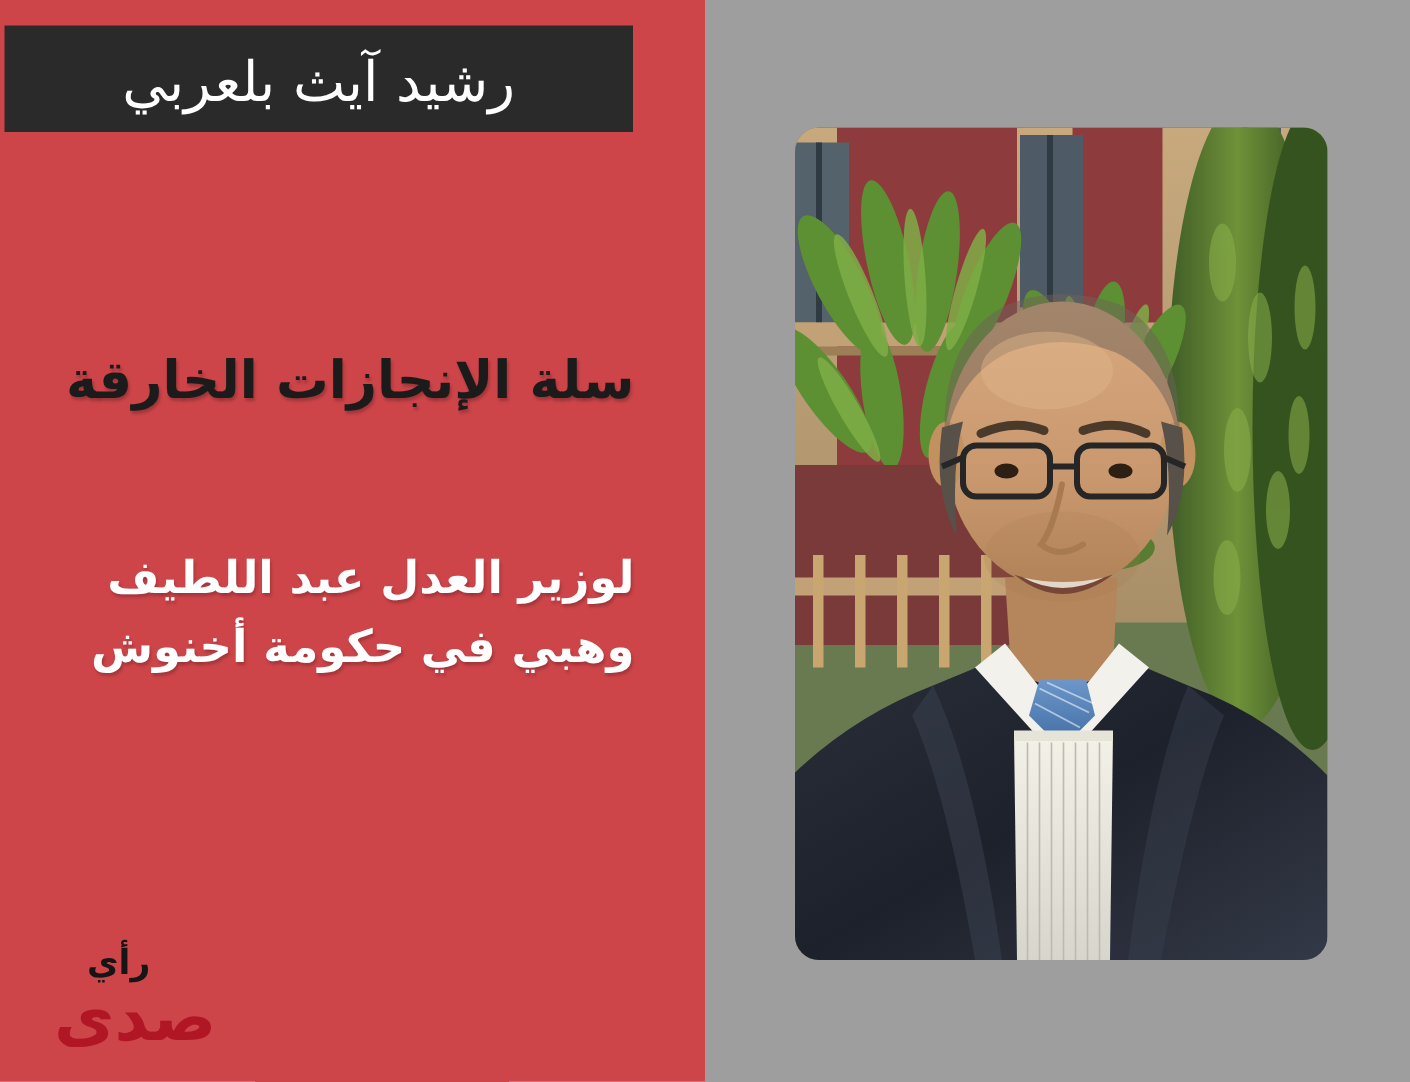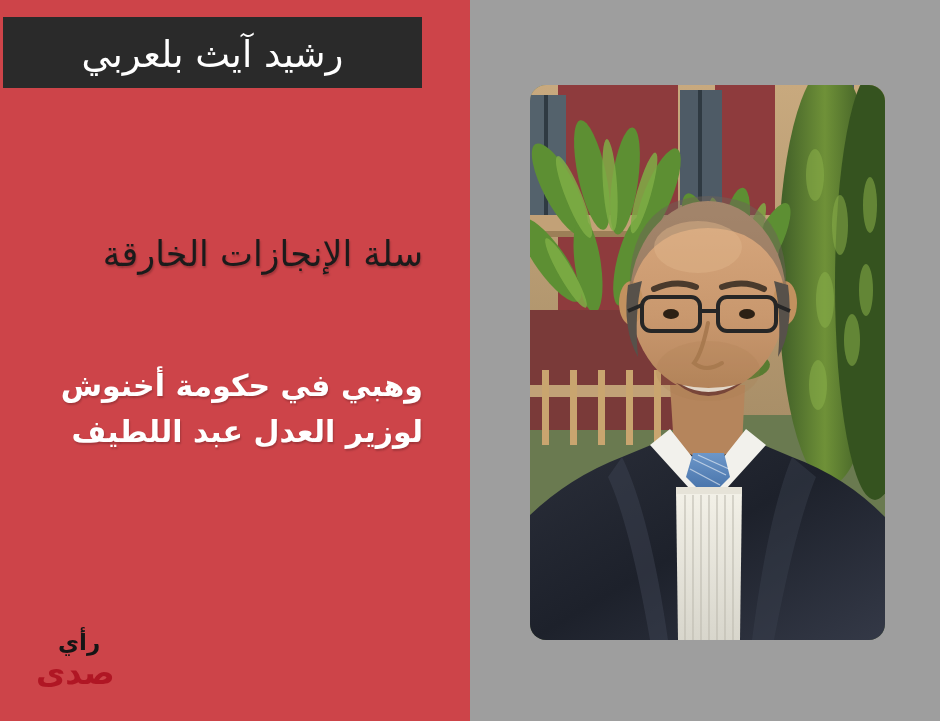--- a/index.html
+++ b/index.html
@@ -58,21 +58,21 @@
   
   .headline {
     position: absolute;
     right: 47px;
     top: 233px;
     width: 380px;
     text-align: right;
     direction: rtl;
     color: #1b1b1b;
     font-size: 35px;
-    font-weight: normal;
+    font-weight: bold;
     line-height: 1.25;
     text-shadow: 1px 2px 2px rgba(0,0,0,0.22);
     white-space: nowrap;
   }
 
   
   .subtitle {
     position: absolute;
     right: 47px;
     top: 363px;
@@ -108,21 +108,21 @@
     font-weight: bold;
     line-height: 1;
     letter-spacing: -1px;
     white-space: nowrap;
   }
   .logo-bottom {
     position: absolute;
     left: 0px;
     top: 26px;
     color: #b01624;
-    font-size: 32px;
+    font-size: 44px;
     font-weight: bold;
     line-height: 1;
     letter-spacing: -1px;
     white-space: nowrap;
   }
 
   
   .right-area {
     position: absolute;
     left: 470px;
@@ -151,22 +151,22 @@
 
   <div class="left-panel">
 
     <div class="name-banner">
       <span class="name-banner-text">رشيد آيث بلعربي</span>
     </div>
 
     <div class="headline">سلة الإنجازات الخارقة</div>
 
     <div class="subtitle">
+      <span class="subtitle-line">لوزير العدل عبد اللطيف</span>
       <span class="subtitle-line">وهبي في حكومة أخنوش</span>
-      <span class="subtitle-line">لوزير العدل عبد اللطيف</span>
     </div>
 
     <div class="logo">
       <span class="logo-top">رأي</span>
       <span class="logo-bottom">صدى</span>
     </div>
 
   </div>
 
   <div class="right-area"></div>

